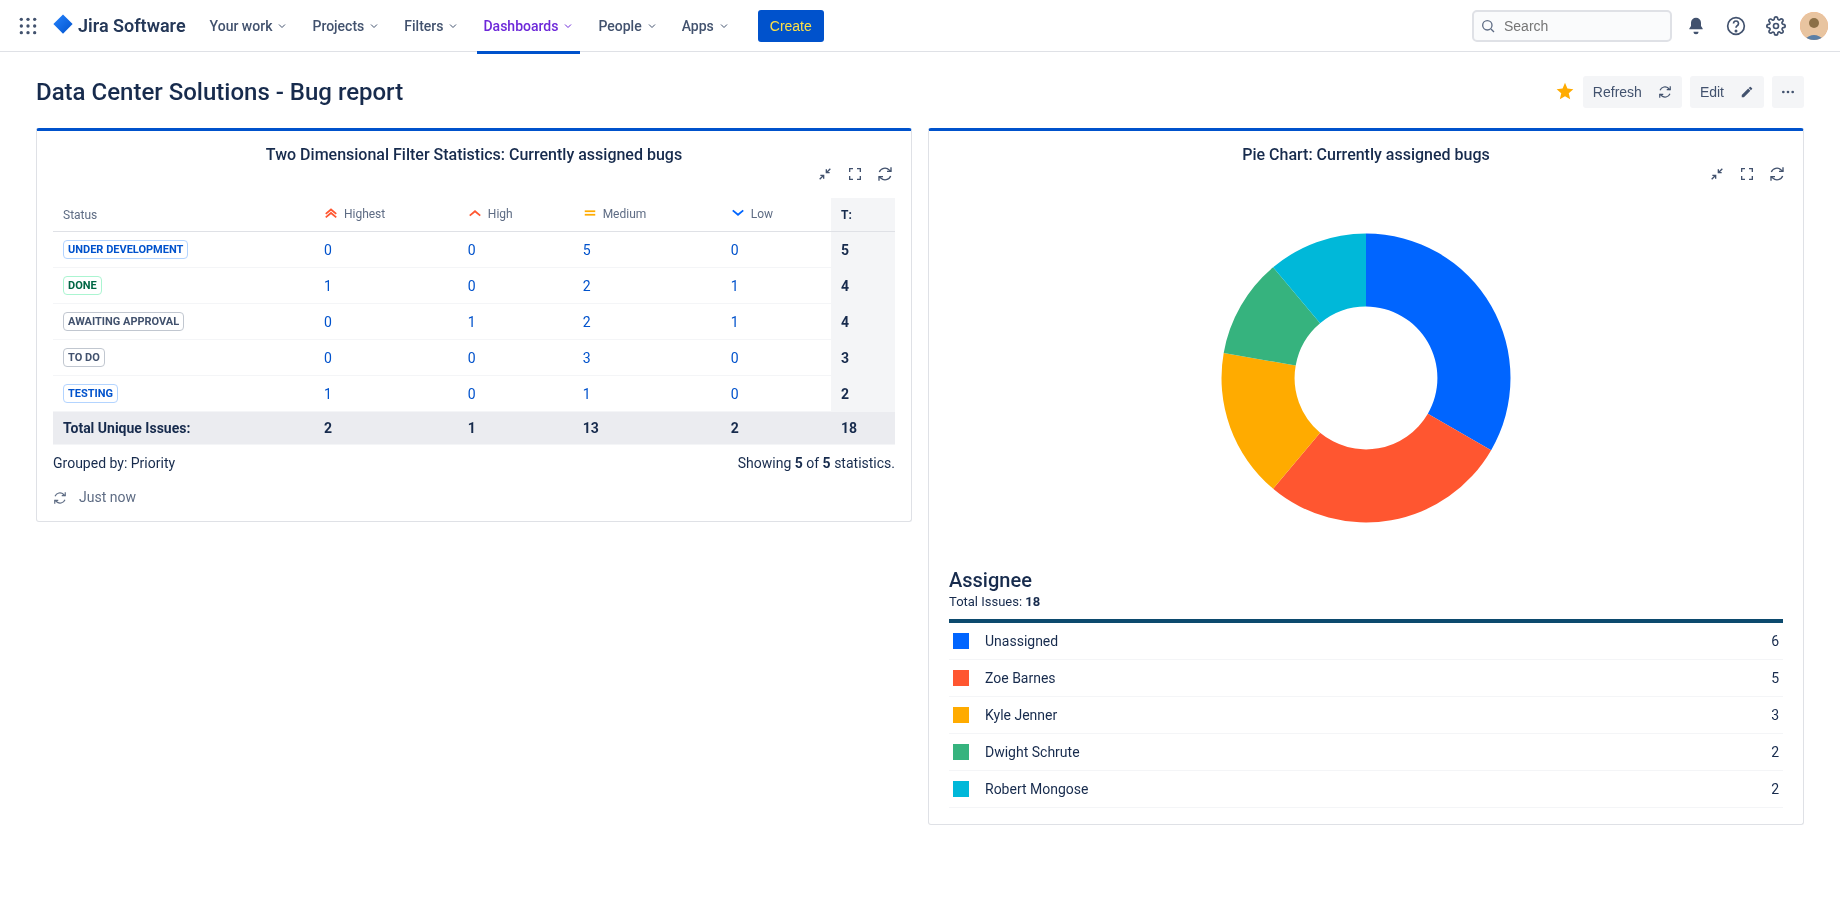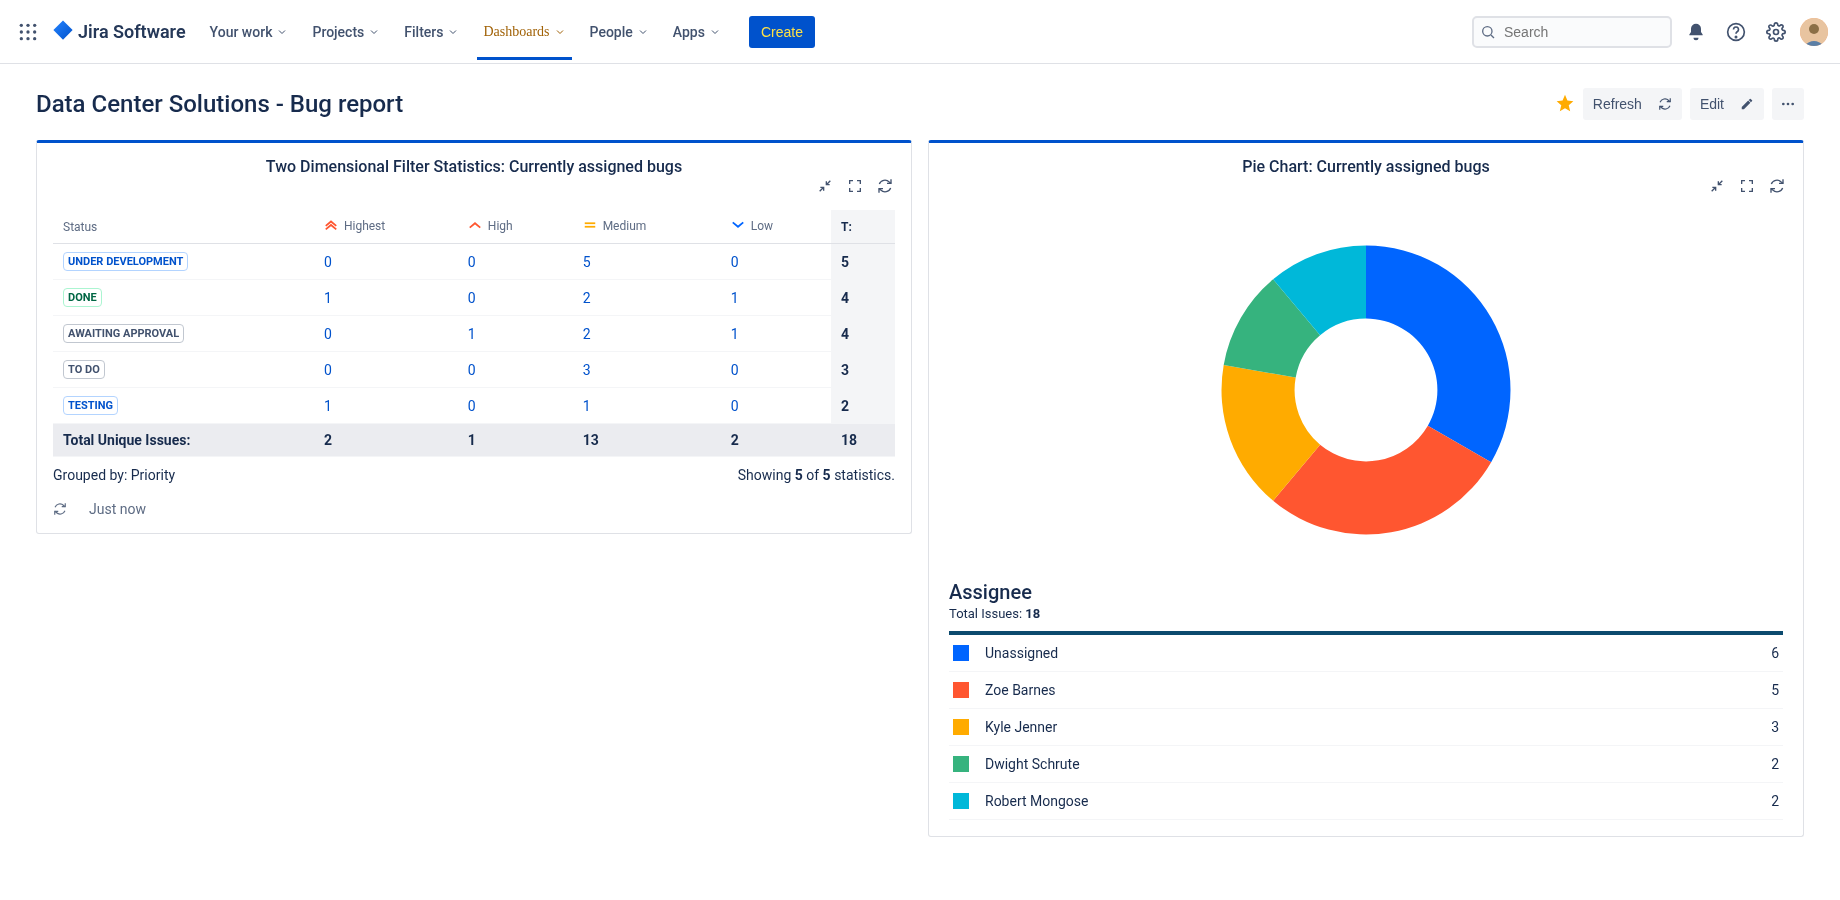--- a/index.html
+++ b/index.html
@@ -1,28 +1,28 @@
 <!DOCTYPE html>
 <html><head>
 <meta charset="utf-8">
 <style>
 * { box-sizing: border-box; margin: 0; padding: 0; }
 body { font-family: -apple-system, BlinkMacSystemFont, "Segoe UI", Roboto, Helvetica, Arial, sans-serif; font-size: 14px; color: #172B4D; background: #fff; }
 
 
-.topnav { height: 64px; display: flex; align-items: center; padding: 0 12px; border-bottom: 1px solid #dfe1e6; }
+.topnav { height: 52px; display: flex; align-items: center; padding: 0 12px; border-bottom: 1px solid #dfe1e6; }
 .topnav-left { display: flex; align-items: center; gap: 4px; }
 .app-switcher { width: 32px; height: 32px; display:flex; align-items:center; justify-content:center; border-radius:3px; cursor:pointer; }
 .logo { display:flex; align-items:center; gap:4px; margin-left:4px; margin-right:8px; cursor:pointer; }
 .logo-icon { color:#2684FF; }
 .logo-text { font-size:18px; font-weight:600; color:#253858; }
 .navmenu { display:flex; align-items:center; height:56px; }
 .navitem { height:56px; padding:0 6px; display:flex; align-items:center; cursor:pointer; position:relative; }
 .navitem-inner { padding:4px 6px; border-radius:3px; display:flex; align-items:center; gap:4px; color:#42526E; font-weight:500; }
-.navitem.active .navitem-inner { color:#a16207;font-family:Liberation Serif, serif; }
+.navitem.active .navitem-inner { color:#6d28d9; }
 .navitem.active::after { content:""; position:absolute; bottom:0; left:6px; right:6px; height:3px; background:#0052CC; }
 .chev { width:12px; height:12px; }
 .create-btn { margin-left:12px; background:#0052CC; color:#fde047; border:none; border-radius:3px; height:32px; padding:0 12px; font-weight:500; font-size:14px; cursor:pointer; }
 
 .topnav-right { margin-left:auto; display:flex; align-items:center; gap:8px; }
 .search-wrap { position:relative; }
 .search-input { width:200px; height:32px; border:2px solid #dfe1e6; border-radius:5px; padding:0 8px 0 30px; font-size:14px; background:#fafbfc; }
 .search-icon { position:absolute; left:8px; top:8px; color:#5E6C84; }
 .icon-btn { width:32px; height:32px; display:flex; align-items:center; justify-content:center; border-radius:50%; cursor:pointer; color:#42526E; }
 .avatar { width:28px; height:28px; border-radius:50%; background:linear-gradient(135deg,#FFB380,#E8A87C); display:flex; align-items:center; justify-content:center; cursor:pointer; overflow:hidden; }
@@ -54,21 +54,21 @@
 
 .lozenge { display:inline-block; font-size:11px; font-weight:700; padding:2px 4px; border-radius:4px; text-transform:uppercase; }
 .loz-blue { color:#0052CC; border:1px solid #B3D4FF; background:#fff; }
 .loz-green { color:#006644; border:1px solid #ABF5D1; background:#fff; }
 .loz-gray { color:#42526E; border:1px solid #C1C7D0; background:#fff; }
 
 .prio-icon { display:inline-block; vertical-align:middle; margin-right:6px; }
 
 .meta-row { display:flex; justify-content:space-between; padding:10px 0 0 0; color:#172B4D; font-size:14px; }
 .meta-row .strong { font-weight:700; }
-.justnow { display:flex; align-items:center; gap:22px; color:#5E6C84; font-size:14px; padding:18px 0 0 0; }
+.justnow { display:flex; align-items:flex-end; gap:12px; color:#5E6C84; font-size:14px; padding:18px 0 0 0; }
 
 
 .donut-wrap { display:flex; justify-content:center; padding:10px 0 20px 0; }
 .pie-legend { padding:0 4px; }
 .legend-title { font-size:20px; font-weight:500; color:#172B4D; }
 .legend-sub { font-size:13px; color:#172B4D; margin-top:2px; }
 .legend-sub b { font-weight:700; }
 .legend-list { margin-top:10px; border-top:4px solid #0c4a6e; }
 .legend-row { display:flex; align-items:center; padding:10px 4px; border-bottom:1px solid #f4f5f7; font-size:14px; }
 .legend-swatch { width:16px; height:16px; margin-right:16px; }

